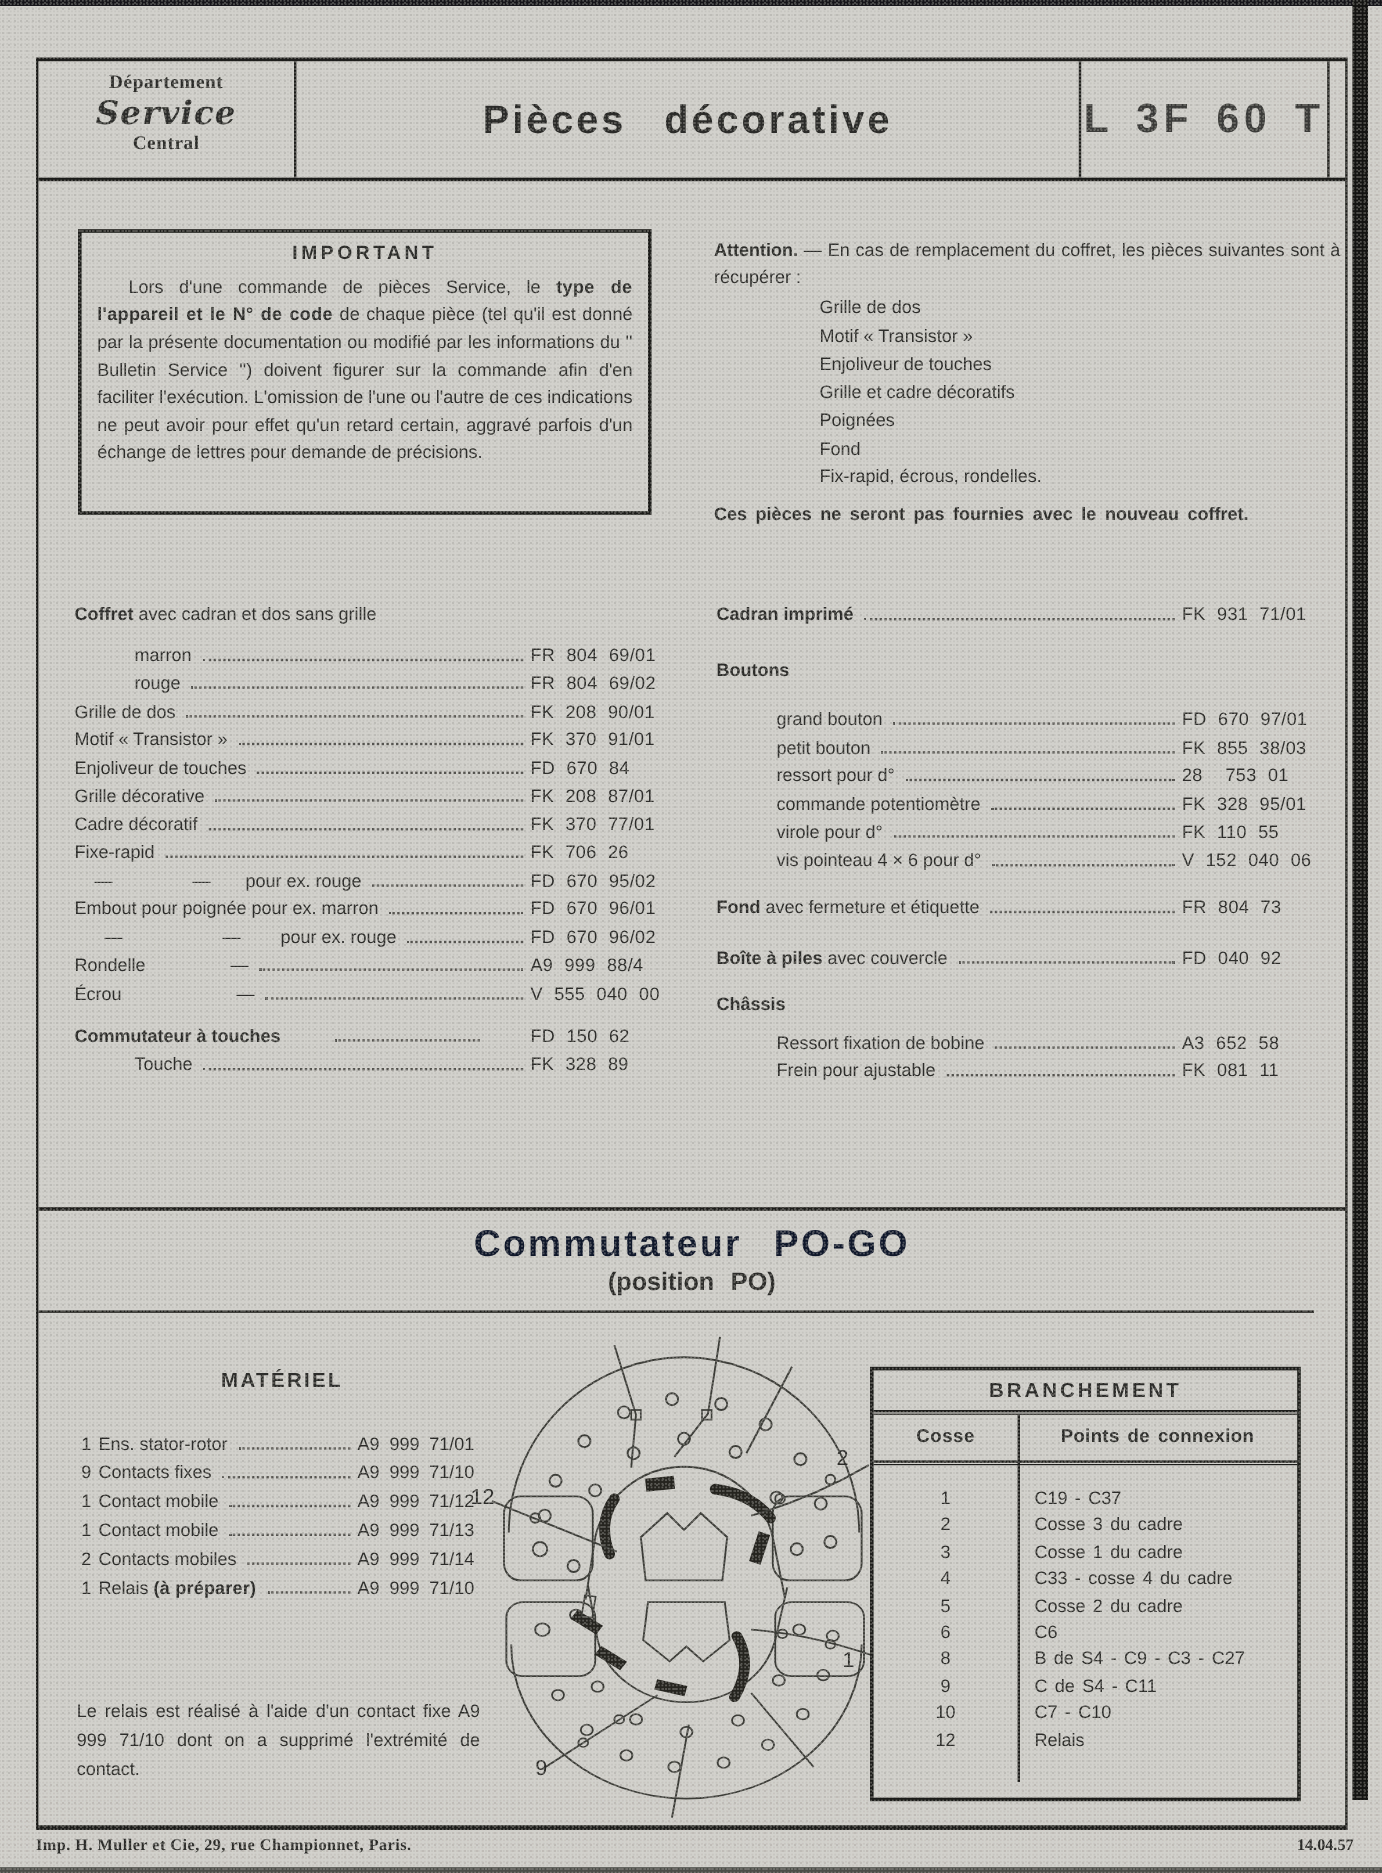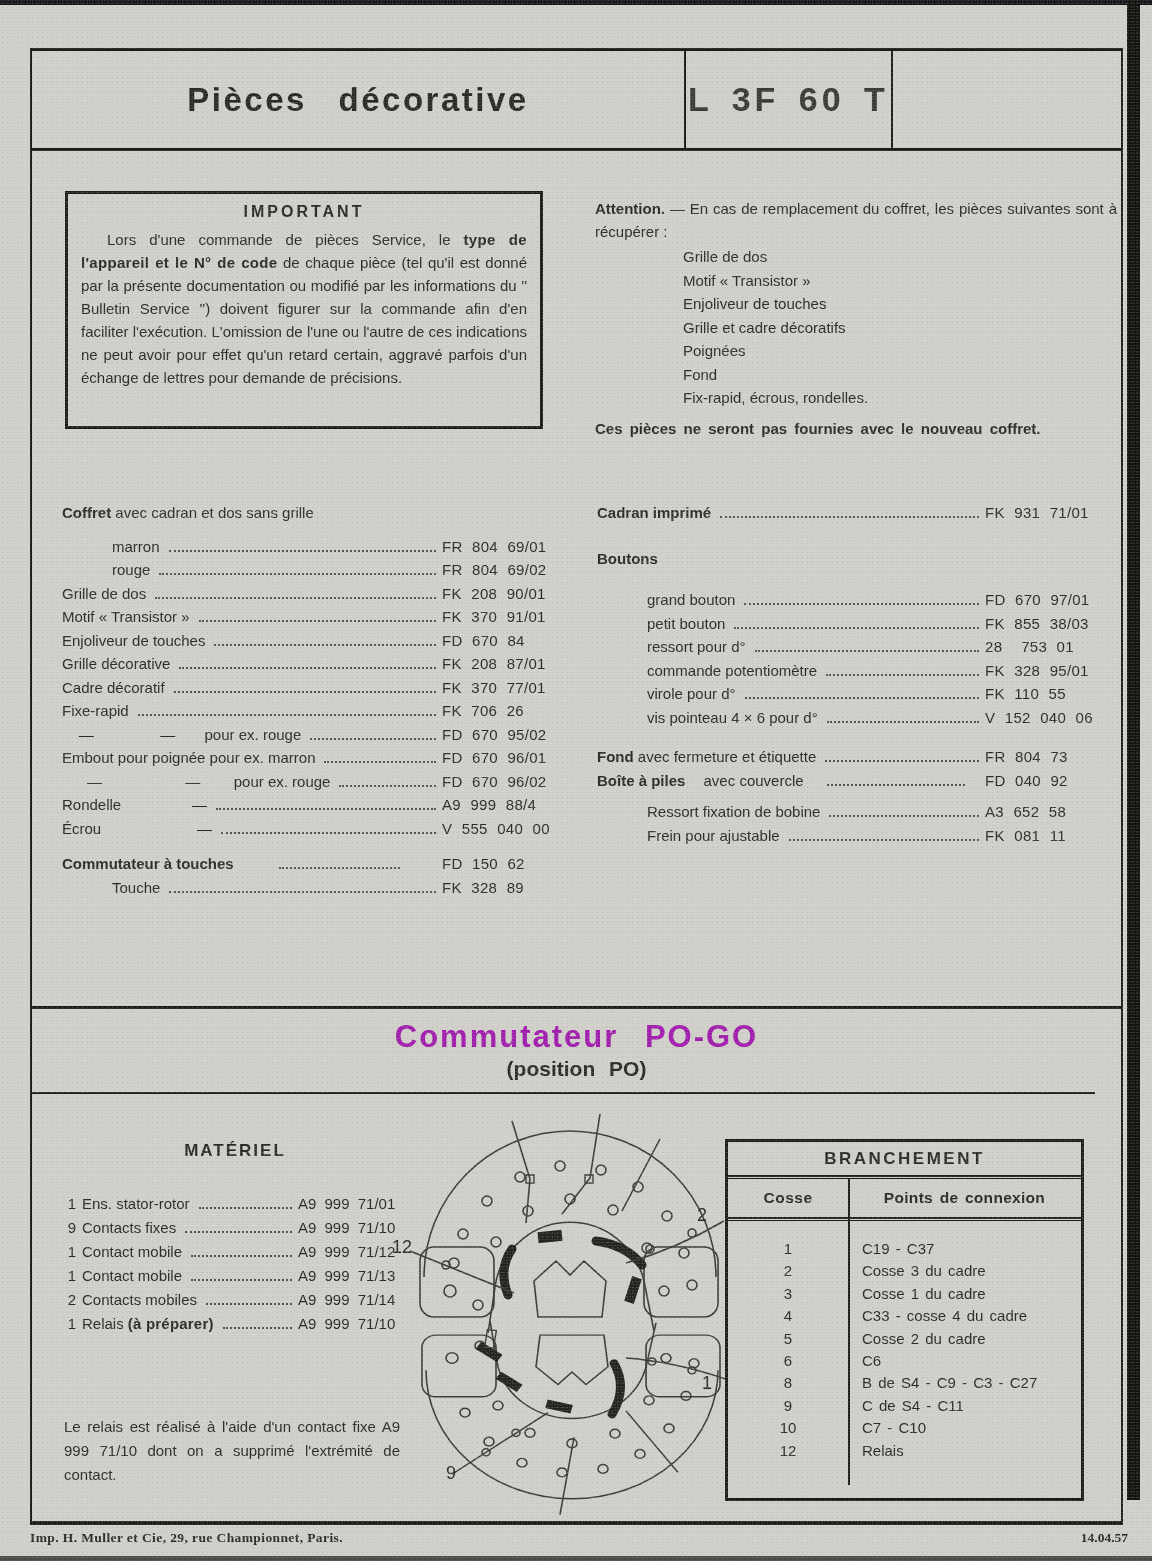--- a/index.html
+++ b/index.html
@@ -47,21 +47,21 @@
   .prow{display:flex;align-items:baseline;line-height:23.5px}
   .prow .lead{font-weight:bold;white-space:pre}
   .prow .rest,.prow .lbl{white-space:pre}
   .prow.ind{padding-left:50px}
   .dots{flex:1;border-bottom:2px dotted #55534f;margin:0 6px 4px 9px;min-width:18px}
   .ref{width:102px;white-space:pre;word-spacing:5px;letter-spacing:.3px}
 
   
   .rule1{position:absolute;left:0;top:955px;width:100%;height:3px;background:#1c1c1a}
   .sect{position:absolute;left:0;top:962px;width:100%;text-align:center}
-  .sect-title{font-size:31px;font-weight:bold;letter-spacing:2px;word-spacing:16px;margin:6px 0 2px;color:#a21caf}
+  .sect-title{font-size:31px;font-weight:bold;letter-spacing:2px;word-spacing:16px;margin:6px 0 2px;color:#0f172a}
   .sect-sub{font-size:21px;font-weight:bold;word-spacing:8px}
   .rule2{position:absolute;left:0;top:1041px;width:1063px;height:2px;background:#1c1c1a}
 
   
   .mat{position:absolute;left:30px;top:1090px;width:336px}
   .mat-title{text-align:center;font-weight:bold;font-size:17px;letter-spacing:2px;margin:0 60px 0 70px}
   .mat-rows{margin-top:31px}
   .mrow{display:flex;align-items:baseline;line-height:24px;font-size:15px}
   .mqty{width:14px;text-align:right;margin-right:6px}
   .mlbl{white-space:pre}
@@ -106,20 +106,25 @@
 </head>
 <body>
 
 <div class="edge-top"></div>
 <div class="edge-right"></div>
 <div class="edge-bottom"></div>
 
 <div class="page">
 
   <div class="hdr">
+    <div class="hdr-logo">
+      <div class="logo-l1">Département</div>
+      <div class="logo-l2">Service</div>
+      <div class="logo-l3">Central</div>
+    </div>
     <div class="hdr-title">Pièces décorative</div>
     <div class="hdr-code">L 3F 60 T</div>
   </div>
 
   <div class="imp">
     <div class="imp-title">IMPORTANT</div>
     <div class="imp-text"><span>Lors d'une commande de pièces Service, le </span><b>type de l'appareil et le N° de code</b><span> de chaque pièce (tel qu'il est donné par la présente documentation ou modifié par les informations du '' Bulletin Service '') doivent figurer sur la commande afin d'en faciliter l'exécution. L'omission de l'une ou l'autre de ces indications ne peut avoir pour effet qu'un retard certain, aggravé parfois d'un échange de lettres pour demande de précisions.</span></div>
   </div>
 
   <div class="att">
@@ -255,25 +260,28 @@
         <span class="lbl">vis pointeau 4 × 6 pour d°</span>
         <span class="dots"></span>
         <span class="ref">V 152 040 06</span>
       </div>
       <div class="prow" style="margin-top: 16px;">
         <span class="lead">Fond</span>
         <span class="rest"> avec fermeture et étiquette</span>
         <span class="dots"></span>
         <span class="ref">FR 804 73</span>
       </div>
-      <div class="prow" style="margin-top: 0; gap: 14px;">
+      <div class="prow" style="margin-top: 18px;">
         <span class="lead">Boîte à piles</span>
         <span class="rest"> avec couvercle</span>
         <span class="dots"></span>
         <span class="ref">FD 040 92</span>
+      </div>
+      <div class="prow" style="margin-top: 16px;">
+        <span class="lead">Châssis</span>
       </div>
       <div class="prow ind" style="margin-top: 8px;">
         <span class="lbl">Ressort fixation de bobine</span>
         <span class="dots"></span>
         <span class="ref">A3 652 58</span>
       </div>
       <div class="prow ind">
         <span class="lbl">Frein pour ajustable</span>
         <span class="dots"></span>
         <span class="ref">FK 081 11</span>

